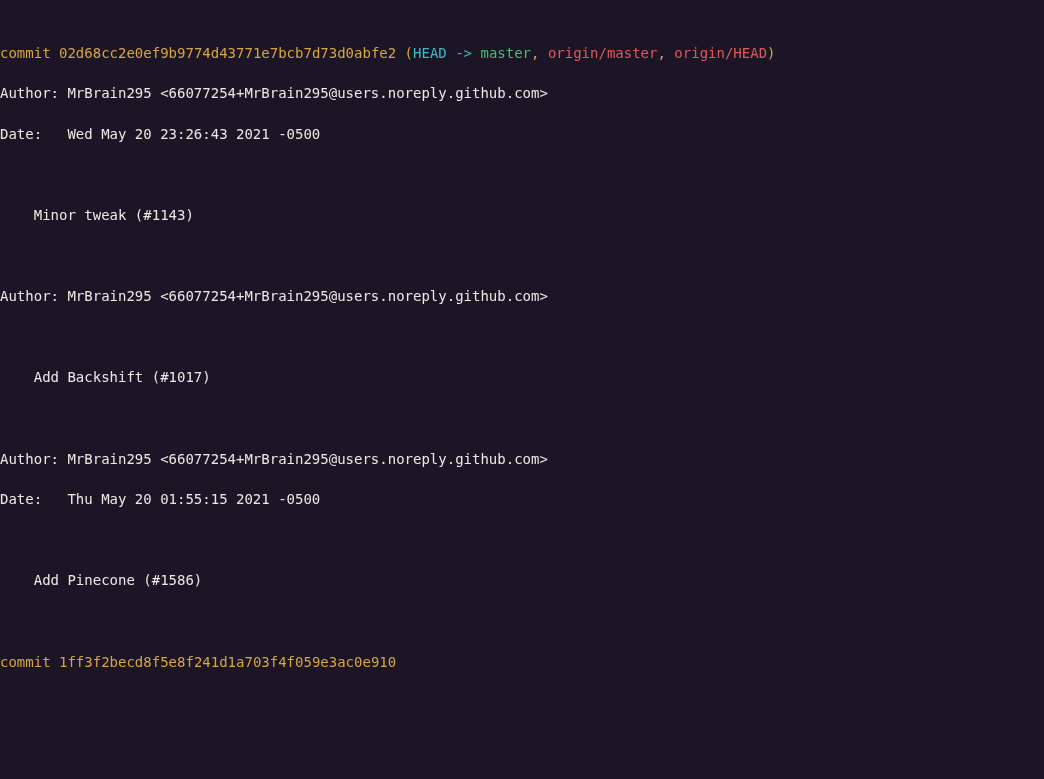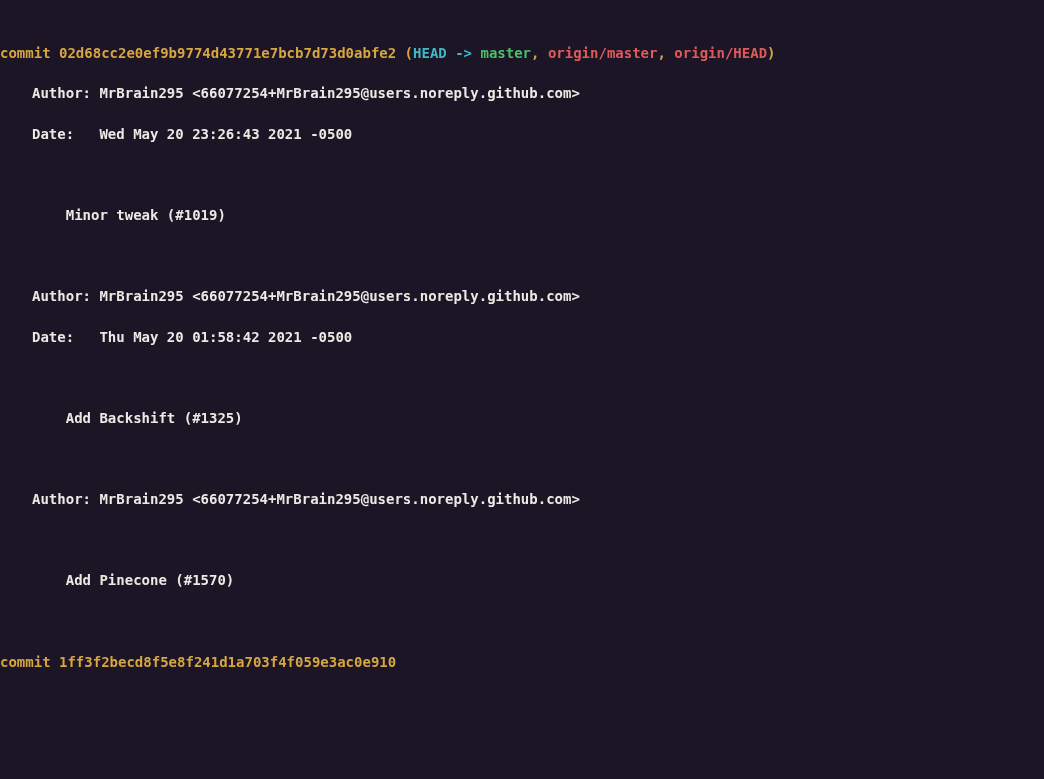--- a/index.html
+++ b/index.html
@@ -11,46 +11,46 @@
     font-size: 14px;
     line-height: 1.45;
     width: 1044px;
     height: 779px;
     overflow: hidden;
   }
   .term {
     padding: 2px 0 0 0;
     white-space: pre;
   }
-  .line { display: block; font-weight: bold; }
+  .line { display: block; }
   .yellow { color: #d8a640; }
   .cyan   { color: #3fb9c5; }
   .green  { color: #4dbf6c; }
   .red    { color: #df5a5a; }
-  .fg     { color: #ece9e4; margin-left: 32px; }
+  .fg     { color: #ece9e4; }
 </style>
 </head>
 <body>
 
 <div class="term">
 
 <span class="line"><span class="yellow">commit </span><span class="yellow">02d68cc2e0ef9b9774d43771e7bcb7d73d0abfe2</span><span class="yellow"> (</span><span class="cyan">HEAD -&gt; </span><span class="green">master</span><span class="yellow">, </span><span class="red">origin/master</span><span class="yellow">, </span><span class="red">origin/HEAD</span><span class="yellow">)</span></span>
 <span class="line fg"><span>Author: </span><span>MrBrain295 &lt;66077254+MrBrain295@users.noreply.github.com&gt;</span></span>
 <span class="line fg"><span>Date:   </span><span>Wed May 20 23:26:43 2021 -0500</span></span>
 <span class="line"> </span>
-<span class="line fg">    <span>Minor tweak (#1019)</span></span>
-<span class="line"> </span>
-<span class="line fg"><span>Author: </span><span>MrBrain295 &lt;66077254+MrBrain295@users.noreply.github.com&gt;</span></span>
-<span class="line fg"><span>Date:   </span><span>Thu May 20 01:58:42 2021 -0500</span></span>
-<span class="line"> </span>
-<span class="line fg">    <span>Add Backshift (#1325)</span></span>
+<span class="line fg">    <span>Minor tweak (#1143)</span></span>
 <span class="line"> </span>
 <span class="line fg"><span>Author: </span><span>MrBrain295 &lt;66077254+MrBrain295@users.noreply.github.com&gt;</span></span>
 <span class="line"> </span>
-<span class="line fg">    <span>Add Pinecone (#1570)</span></span>
+<span class="line fg">    <span>Add Backshift (#1017)</span></span>
+<span class="line"> </span>
+<span class="line fg"><span>Author: </span><span>MrBrain295 &lt;66077254+MrBrain295@users.noreply.github.com&gt;</span></span>
+<span class="line fg"><span>Date:   </span><span>Thu May 20 01:55:15 2021 -0500</span></span>
+<span class="line"> </span>
+<span class="line fg">    <span>Add Pinecone (#1586)</span></span>
 <span class="line"> </span>
 <span class="line"><span class="yellow">commit </span><span class="yellow">1ff3f2becd8f5e8f241d1a703f4f059e3ac0e910</span></span>
 
 
 
 
 
 
 
 

